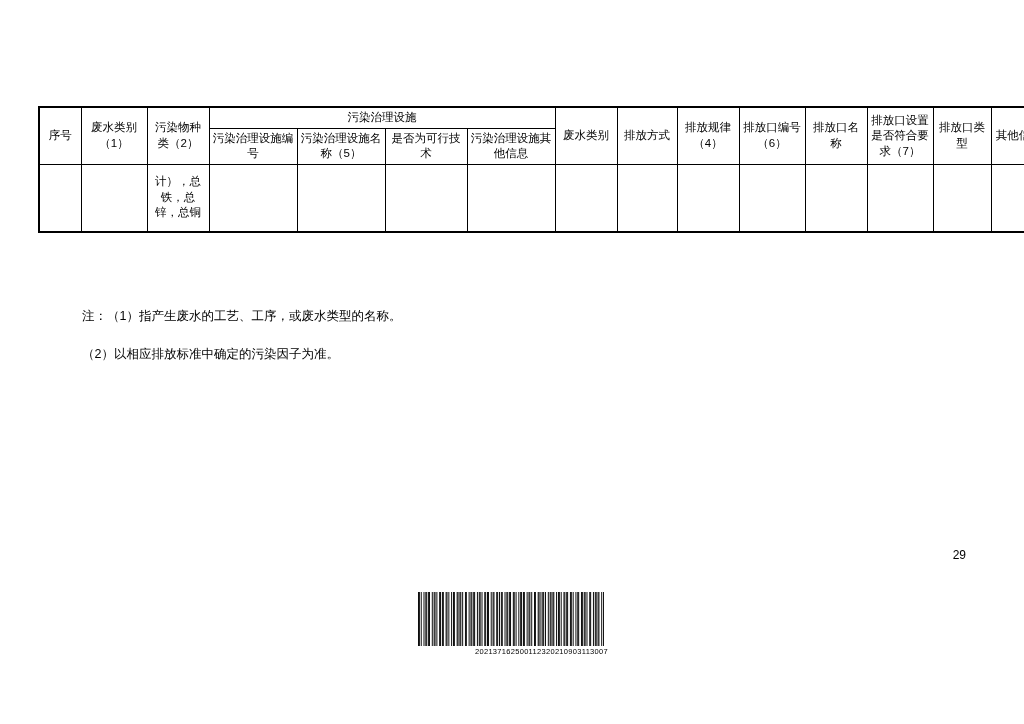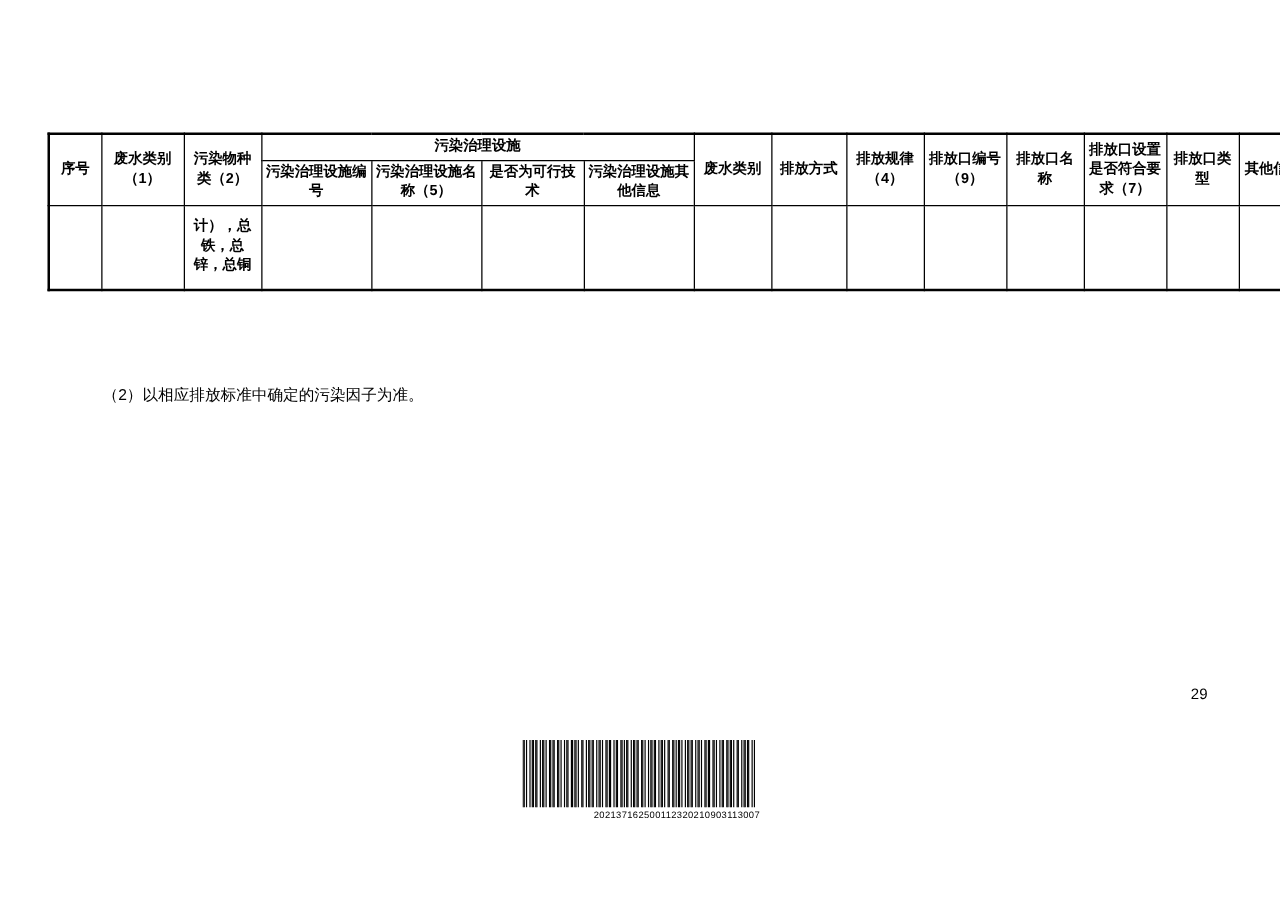--- a/index.html
+++ b/index.html
@@ -30,21 +30,21 @@
     width: 948px;
   }
   table.form-table {
     border-collapse: collapse;
     width: 948px;
     table-layout: fixed;
     border: 2px solid #000;
   }
   table.form-table td, table.form-table th {
     border: 1px solid #000;
-    font-weight: bold;
+    font-weight: normal;
     font-size: 11.5px;
     line-height: 1.35;
     padding: 2px 3px;
     vertical-align: middle;
     text-align: center;
     word-break: break-all;
   }
   .grp-head {
     height: 20px;
   }
@@ -142,21 +142,21 @@
       </colgroup>
       <thead>
         <tr class="grp-head">
           <th rowspan="2" class="hdr-cell thick-left">序号</th>
           <th rowspan="2" class="hdr-cell hdr-left">废水类别（1）</th>
           <th rowspan="2" class="hdr-cell hdr-left">污染物种类（2）</th>
           <th colspan="4">污染治理设施</th>
           <th rowspan="2" class="hdr-cell">废水类别</th>
           <th rowspan="2" class="hdr-cell">排放方式</th>
           <th rowspan="2" class="hdr-cell">排放规律（4）</th>
-          <th rowspan="2" class="hdr-cell">排放口编号（9）</th>
+          <th rowspan="2" class="hdr-cell">排放口编号（6）</th>
           <th rowspan="2" class="hdr-cell">排放口名称</th>
           <th rowspan="2" class="hdr-cell">排放口设置是否符合要求（7）</th>
           <th rowspan="2" class="hdr-cell">排放口类型</th>
           <th rowspan="2" class="hdr-cell thick-right">其他信息</th>
         </tr>
         <tr>
           <th class="hdr-cell hdr-left">污染治理设施编号</th>
           <th class="hdr-cell hdr-left">污染治理设施名称（5）</th>
           <th class="hdr-cell hdr-left">是否为可行技术</th>
           <th class="hdr-cell hdr-left">污染治理设施其他信息</th>
@@ -178,20 +178,21 @@
           <td class="thick-top"></td>
           <td class="thick-top"></td>
           <td class="thick-top"></td>
           <td class="thick-top thick-right"></td>
         </tr>
       </tbody>
     </table>
   </div>
 
   <div class="notes">
+    <p class="note-p note-first">注：（1）指产生废水的工艺、工序，或废水类型的名称。</p>
     <p class="note-p">（2）以相应排放标准中确定的污染因子为准。</p>
   </div>
 
   <div class="page-number">29</div>
 
   <div class="barcode-wrap">
     <svg class="barcode" id="barcode-svg" viewBox="0 0 196 54" preserveAspectRatio="none">
         <rect x="0.000" y="0" width="0.990" height="54" fill="#000"></rect>
         <rect x="0.970" y="0" width="0.990" height="54" fill="#000"></rect>
         <rect x="2.911" y="0" width="0.990" height="54" fill="#000"></rect>

